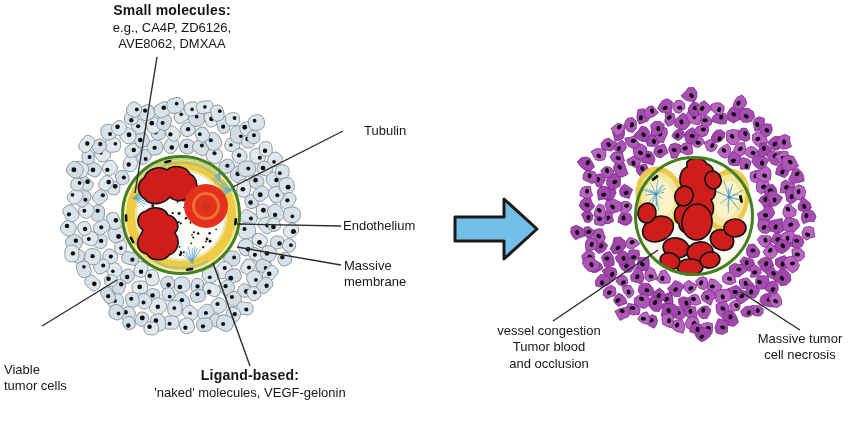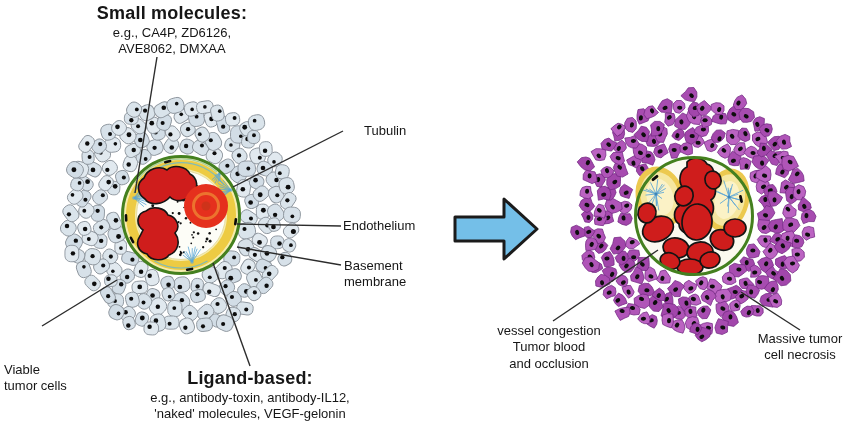--- a/index.html
+++ b/index.html
@@ -1,20 +1,20 @@
 <!DOCTYPE html>
 <html><head>
 <meta charset="utf-8">
 <style>
   html,body{margin:0;padding:0;background:#ffffff;}
   .stage{position:relative;width:850px;height:426px;background:#ffffff;overflow:hidden;
          font-family:"Liberation Sans", sans-serif;color:#161616;}
   svg{position:absolute;left:0;top:0;}
   .lbl{position:absolute;font-size:13px;line-height:1.25;color:#161616;}
-  .lbl .title{font-weight:bold;font-size:18px;letter-spacing:.2px;}
+  .lbl .title{font-weight:bold;font-size:14px;letter-spacing:.2px;}
   .ctr{text-align:center;}
 </style>
 </head>
 <body>
 
 <div class="stage">
   <svg id="scene" width="850" height="426" viewBox="0 0 850 426">
       <g>
         <rect x="147.18466083019098" y="139.84361302427874" width="15.66265465458855" height="15.027341983863153" rx="6.311483633222524" fill="#d7e1e9" stroke="#8d959d" stroke-width="0.9" transform="rotate(158.23965534567833 155.01598815748525 147.35728401621031)"></rect>
         <circle cx="154.59740251314884" cy="147.83795199403698" r="2.1564584522508086" fill="#0d0d0d"></circle>
@@ -910,32 +910,31 @@
     <div class="title">Small molecules:</div>
     <div>e.g., CA4P, ZD6126,</div>
     <div>AVE8062, DMXAA</div>
   </div>
 
   <div class="lbl" style="left:364px;top:123px;">Tubulin</div>
 
   <div class="lbl" style="left:343px;top:218px;">Endothelium</div>
 
   <div class="lbl" style="left:344px;top:258px;">
-    <div>Basement</div>
+    <div>Massive</div>
     <div>membrane</div>
   </div>
 
   <div class="lbl" style="left:4px;top:324px;margin-top:38px;">
     <div>Viable</div>
     <div>tumor cells</div>
   </div>
 
   <div class="lbl ctr" style="left:138px;top:367px;width:224px;">
     <div class="title">Ligand-based:</div>
-    <div>e.g., antibody-toxin, antibody-IL12,</div>
     <div>'naked' molecules, VEGF-gelonin</div>
   </div>
 
   <div class="lbl ctr" style="left:486px;top:323px;width:126px;">
     <div>vessel congestion</div>
     <div>Tumor blood</div>
     <div>and occlusion</div>
   </div>
 
   <div class="lbl ctr" style="left:744px;top:331px;width:112px;">

